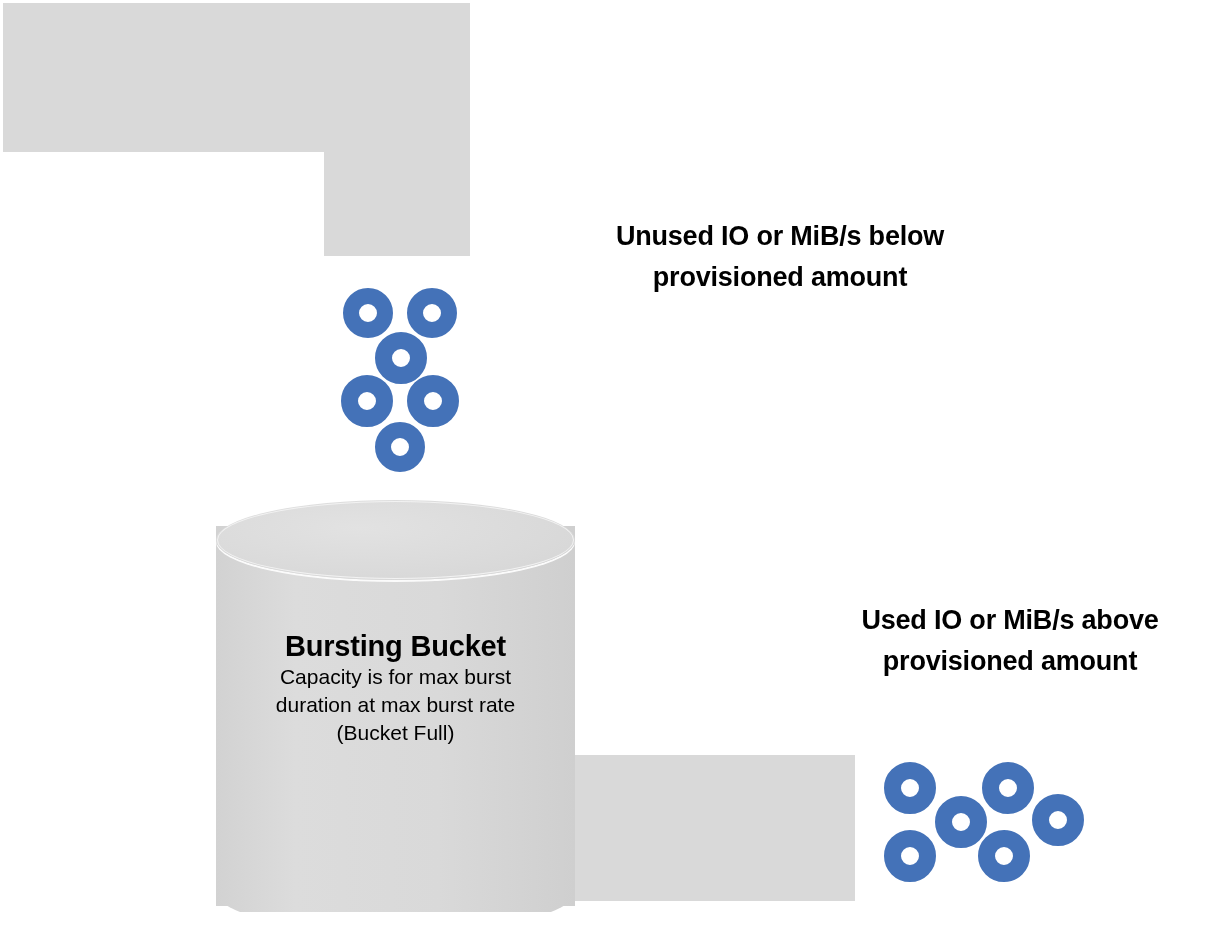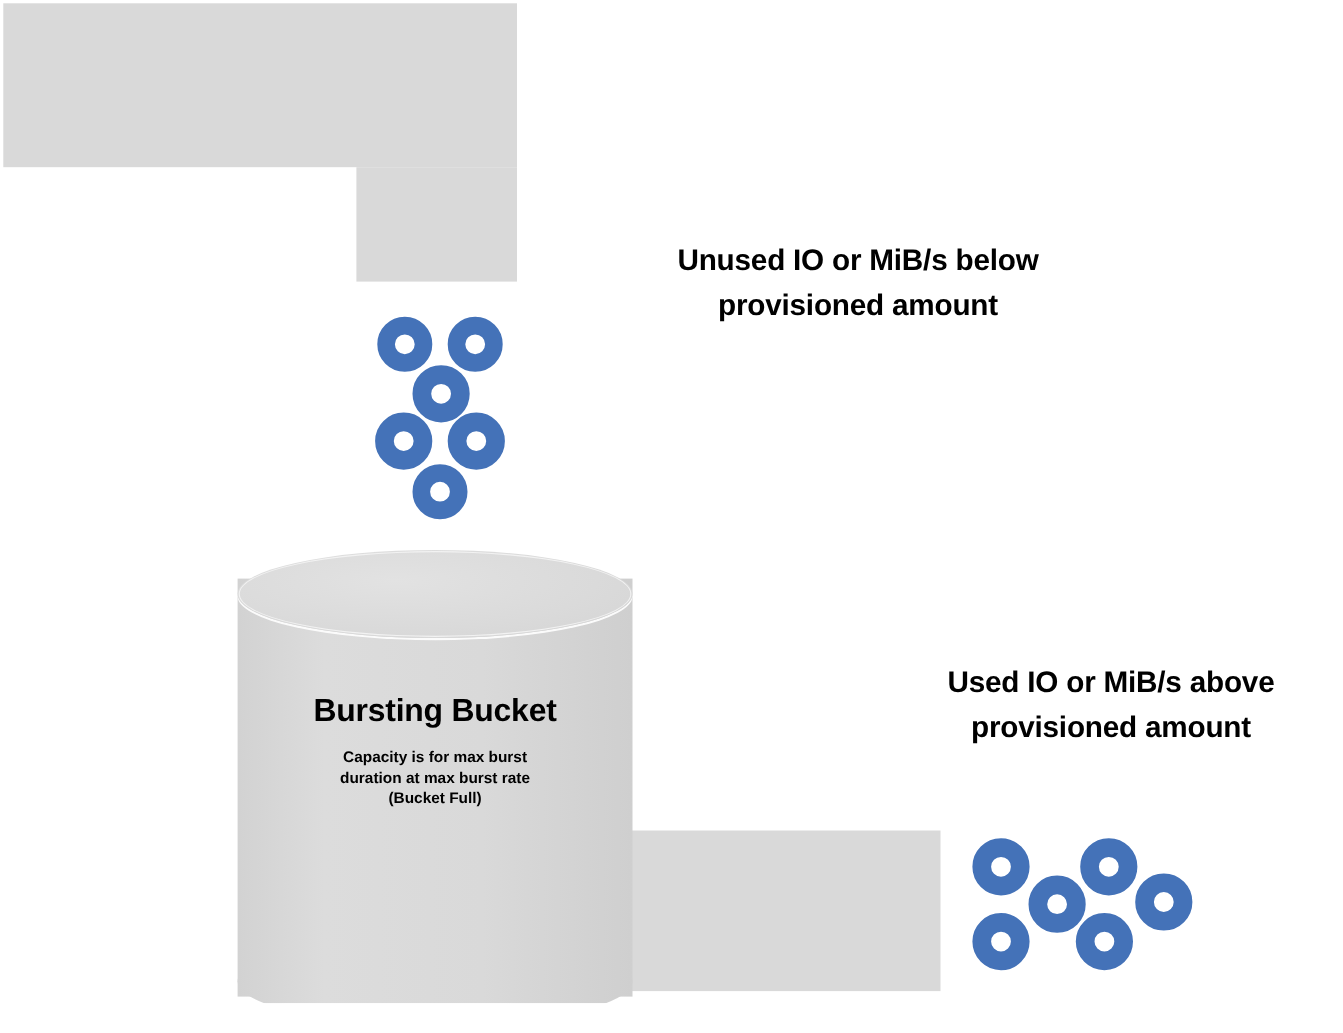--- a/index.html
+++ b/index.html
@@ -101,25 +101,24 @@
     width: 359px;
     text-align: center;
     color: #000000;
     z-index: 6;
   }
   #bucket-title {
     font-size: 29px;
     font-weight: bold;
     line-height: 1.15;
     letter-spacing: -0.2px;
-    margin-bottom: 16px;
   }
   #bucket-subtitle {
-    font-size: 14px;
-    font-weight: bold;
+    font-size: 21px;
+    font-weight: normal;
     line-height: 1.32;
     padding: 0 22px;
   }
 
   
   .callout {
     position: absolute;
     text-align: center;
     color: #000000;
     font-size: 27px;

